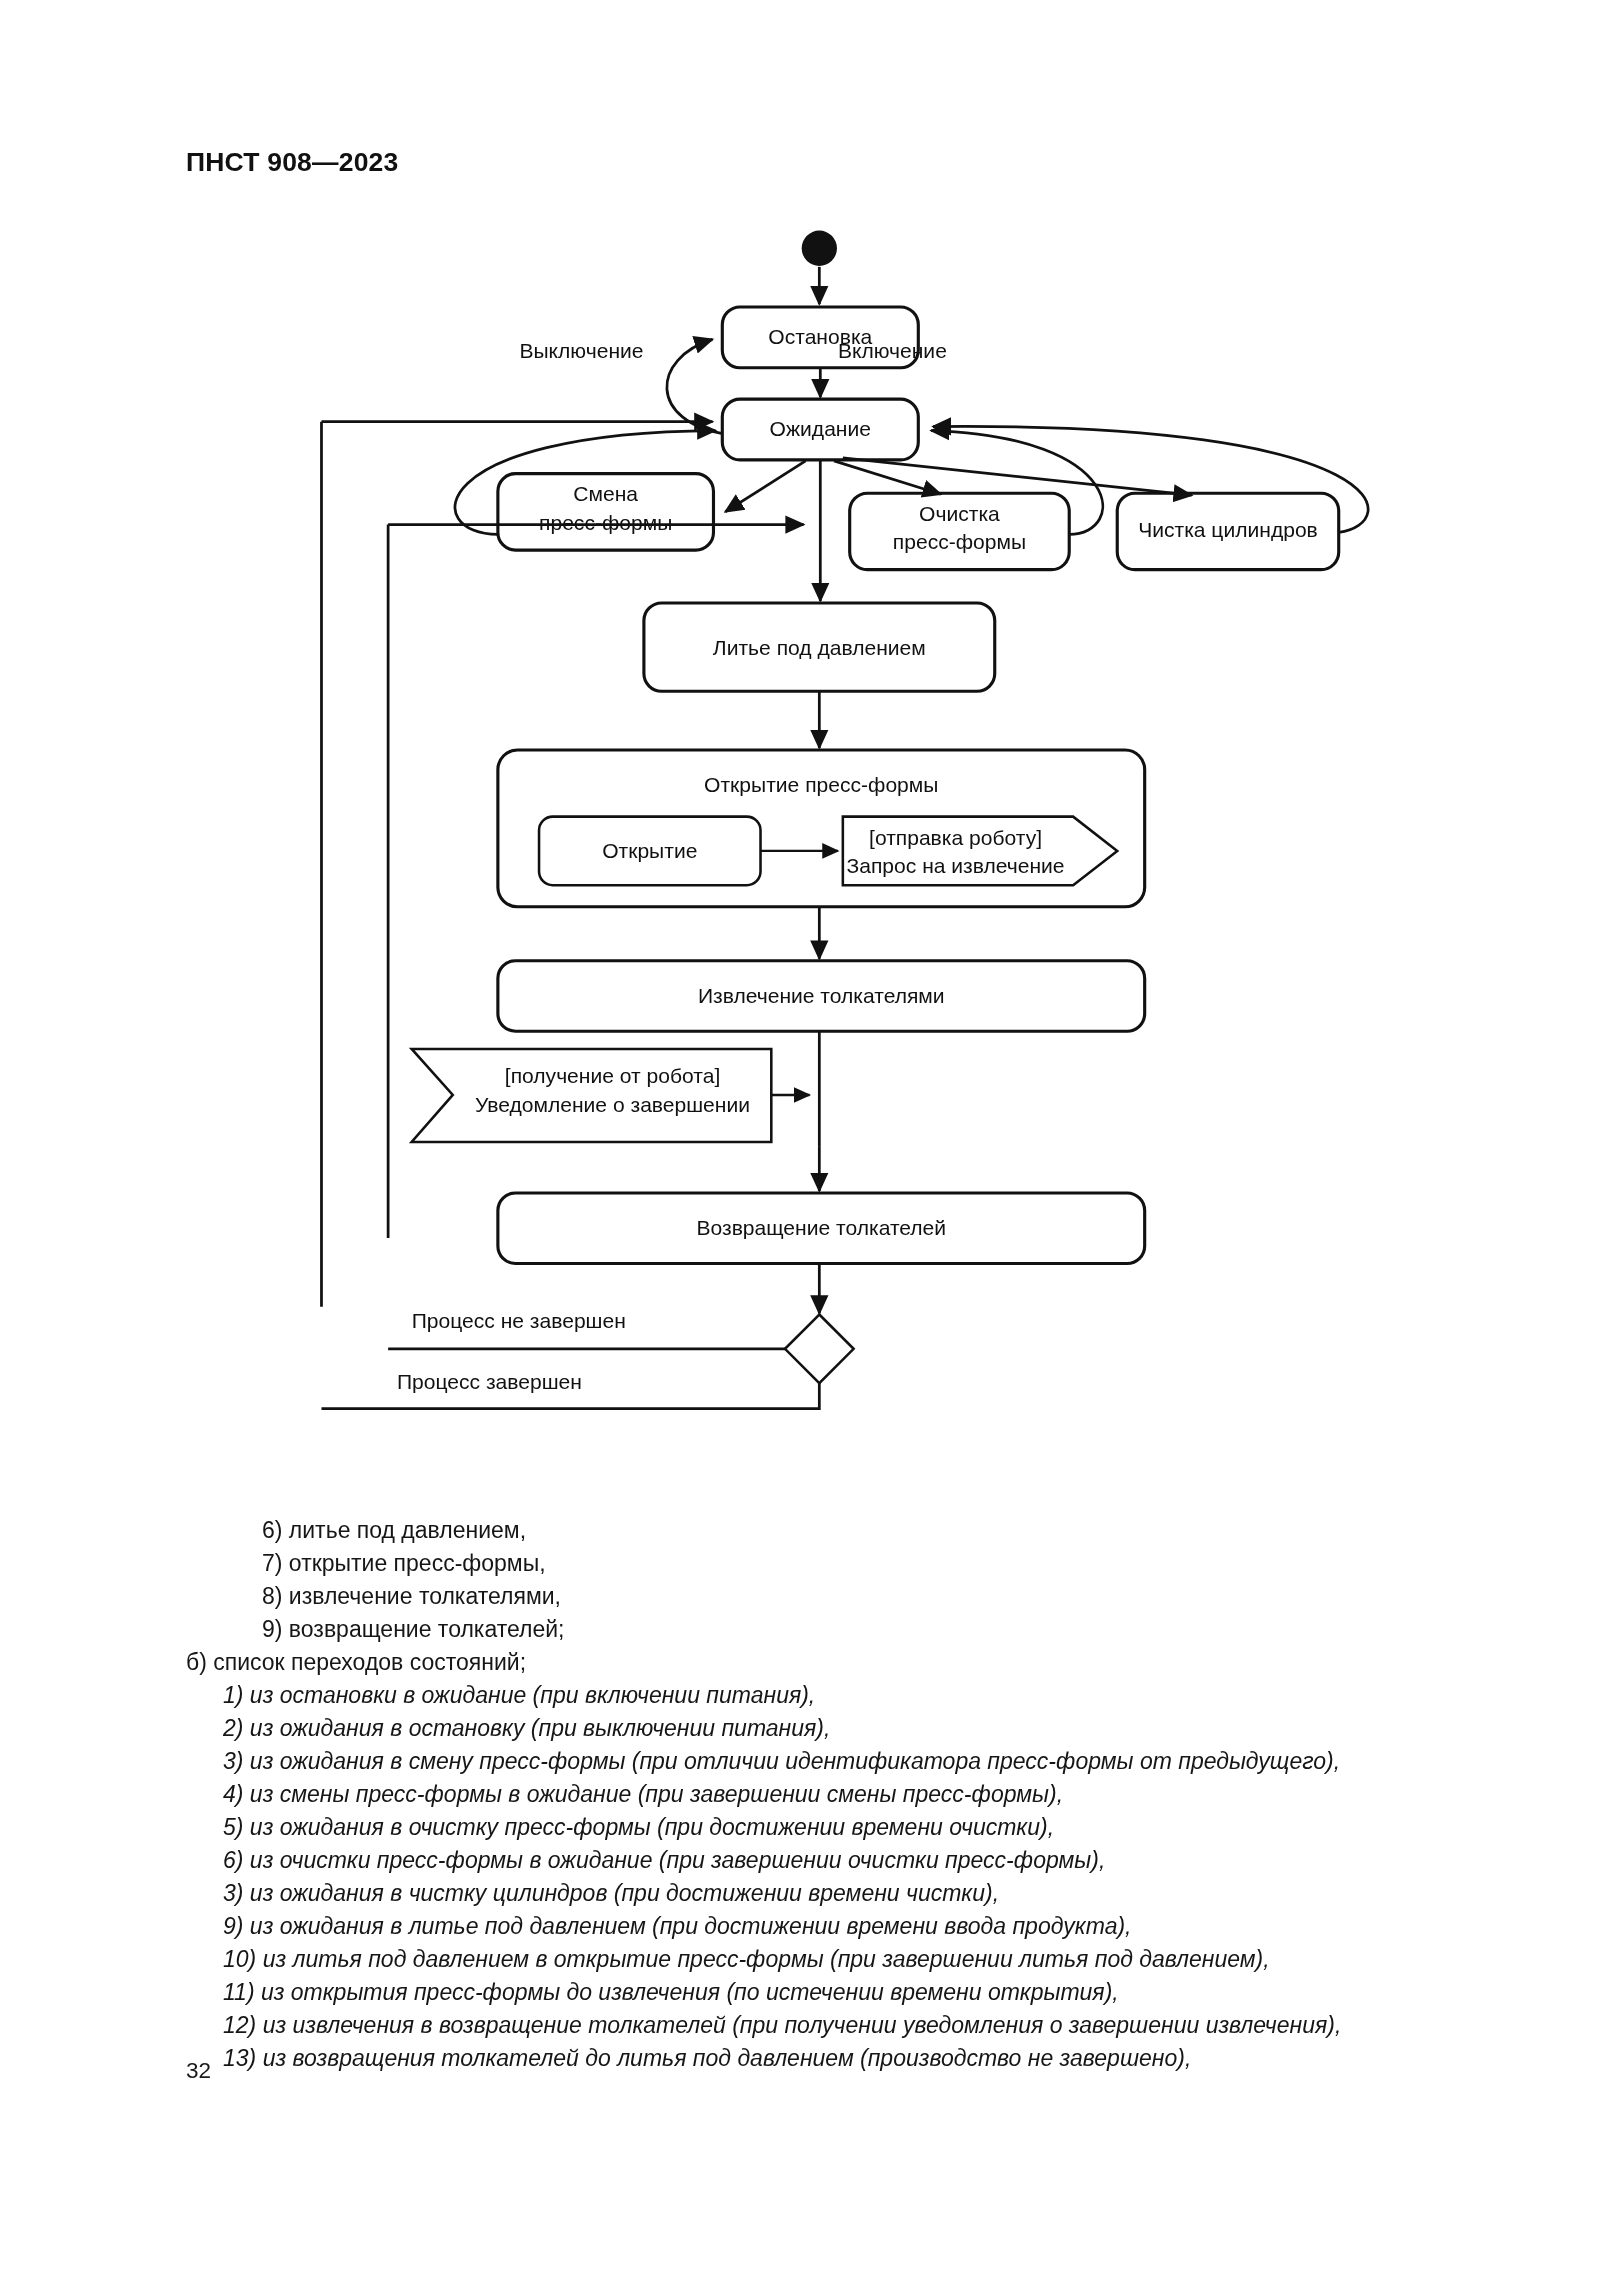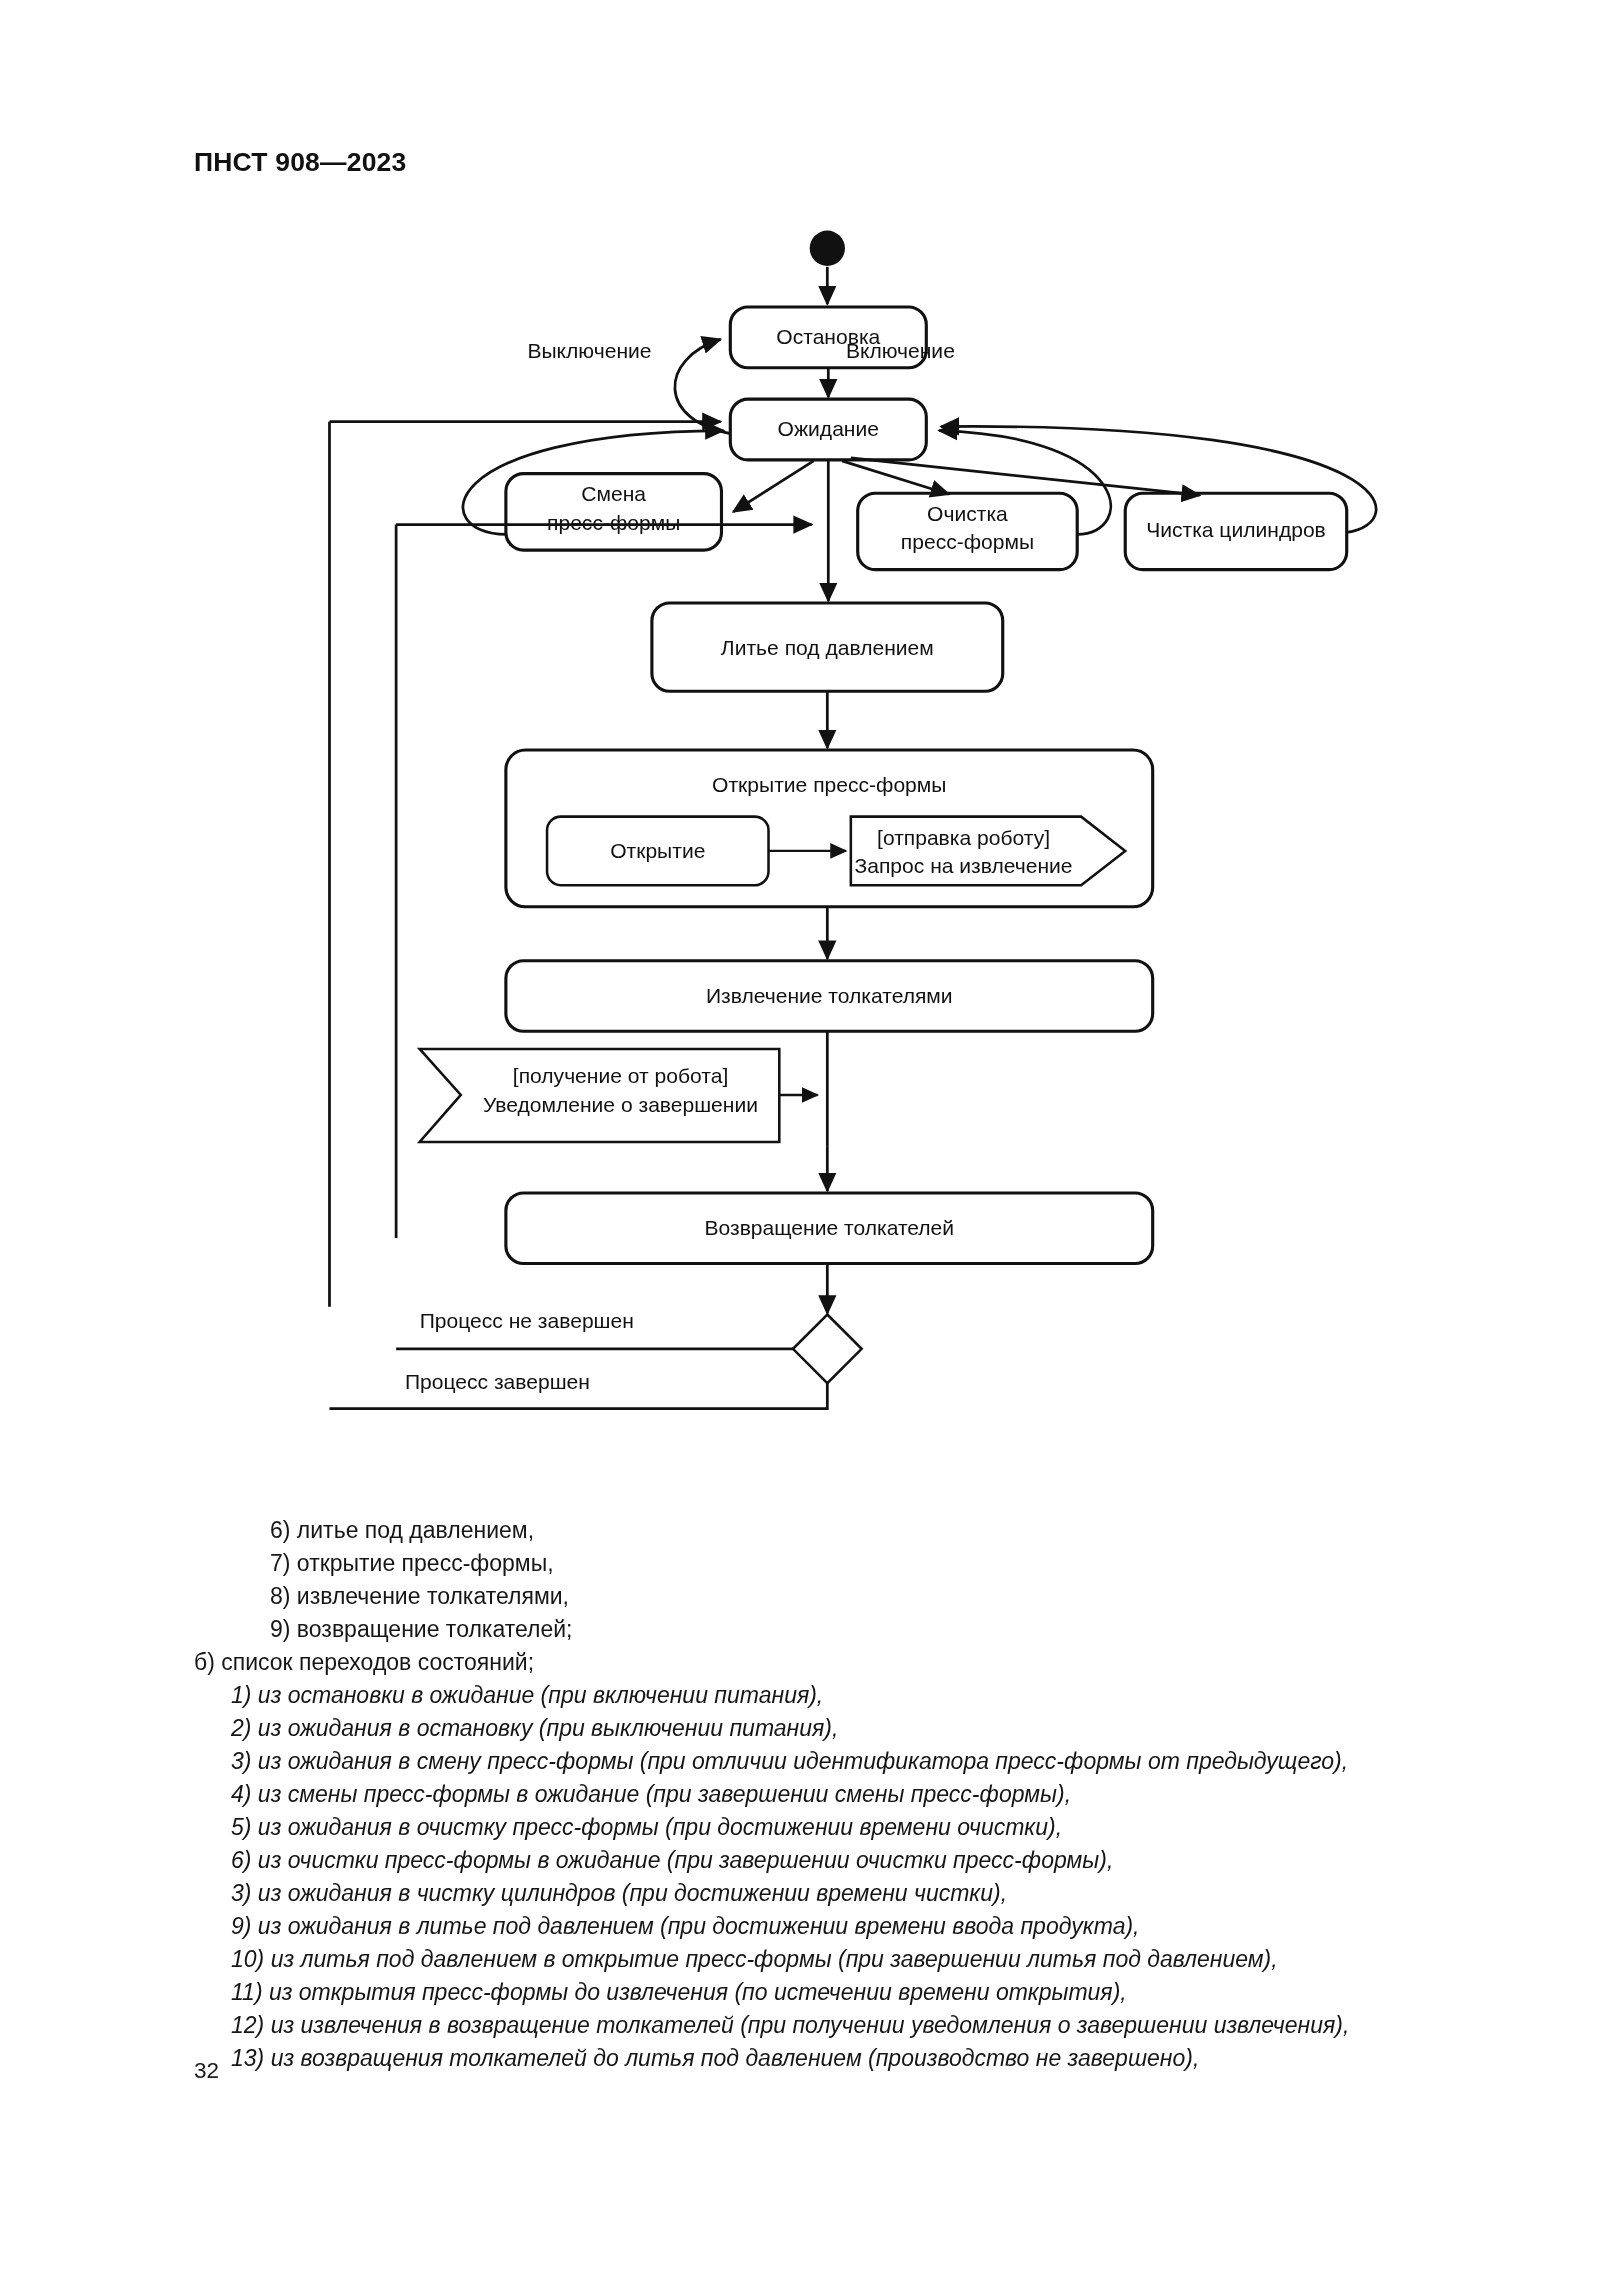--- a/index.html
+++ b/index.html
@@ -3,21 +3,21 @@
 <meta charset="utf-8">
 <style>
   html, body { margin:0; padding:0; background:#ffffff; }
   body {
     width:1621px; height:2293px;
     font-family:"Liberation Sans", sans-serif;
     color:#1a1a1a;
     position:relative;
     overflow:hidden;
   }
-  .page { position:absolute; inset:0;margin-left:8px; }
+  .page { position:absolute; inset:0; }
 
   .hdr {
     position:absolute; left:186px; top:147px;
     font-size:26.5px; font-weight:bold; letter-spacing:0.2px;
     color:#111;
   }
 
   .figwrap { position:absolute; left:0; top:211px; width:1621px; height:1225px; }
   svg.diagram { display:block; }
 

